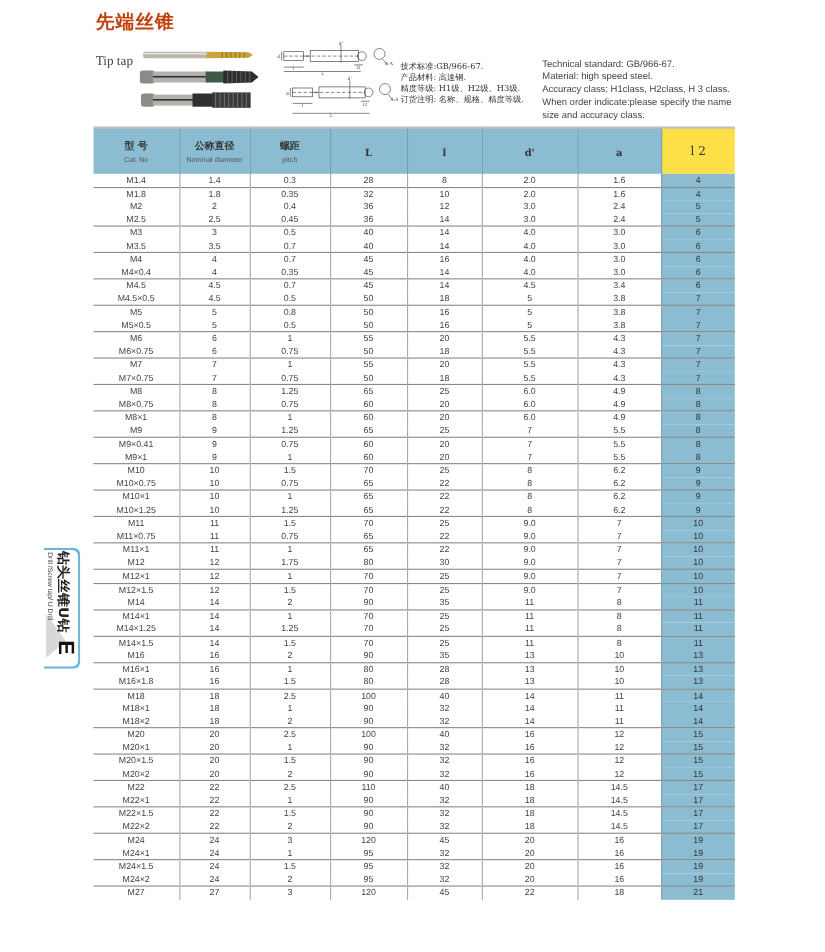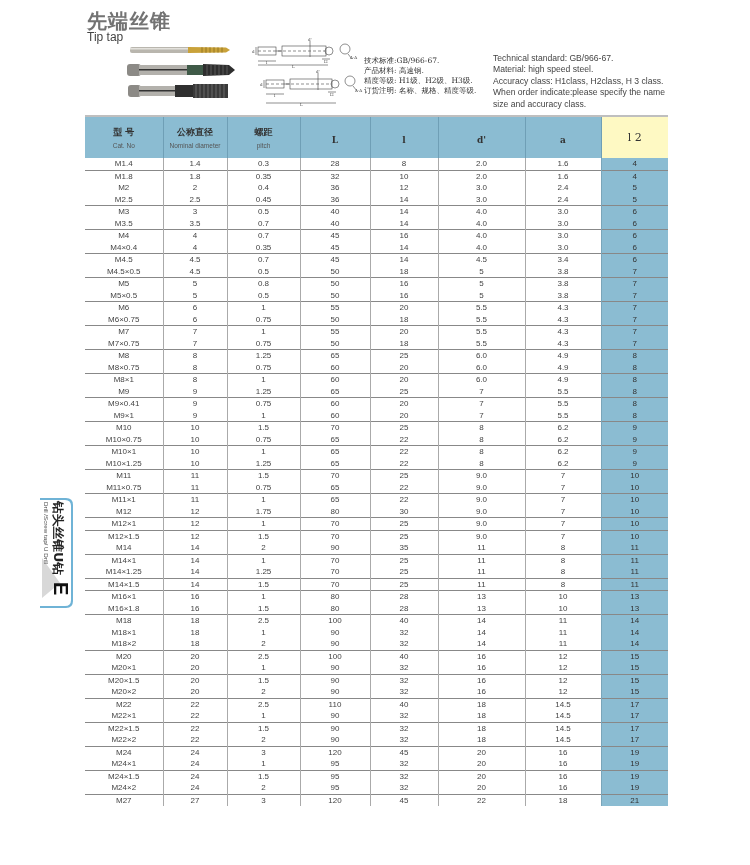--- a/index.html
+++ b/index.html
@@ -1,27 +1,27 @@
 <!DOCTYPE html>
 <html><head>
 <meta charset="utf-8">
 <style>
   html, body { margin:0; padding:0; background:#ffffff; }
   body { width:750px; height:865px; position:relative; overflow:hidden; font-family:"Liberation Sans", sans-serif; color:#333; }
-  .title-cn { position:absolute; left:87px; top:8px; font-size:20px; font-weight:bold; color:#737373; font-family:Liberation Serif, serif; letter-spacing:1px; }
-  .title-en { position:absolute; left:87px; top:30px; font-size:12px; color:#444; font-family:Liberation Sans, sans-serif; }
+  .title-cn { position:absolute; left:87px; top:8px; font-size:17px; font-weight:bold; color:#c2410c; font-family:Liberation Serif, serif; letter-spacing:1px; }
+  .title-en { position:absolute; left:87px; top:48px; font-size:12px; color:#444; font-family:Liberation Serif, serif; }
   .product { position:absolute; }
   .diagram { position:absolute; }
   .spec-cn { position:absolute; left:364px; top:56px; font-size:7.5px; line-height:10px; color:#333; font-family:"DejaVu Serif", serif; }
   .spec-en { position:absolute; left:493px; top:53px; font-size:8.6px; line-height:11.4px; color:#444; font-family:"Liberation Sans", sans-serif; }
   .side-tab { position:absolute; left:40px; top:498px; width:33px; height:110px; }
   table.spec { position:absolute; left:85px; top:115px; border-collapse:collapse; table-layout:fixed; width:583px; }
   table.spec th { background:#8bbcd2; height:41px; padding:0; border-left:1px solid #6f9fb6; vertical-align:middle; font-weight:normal; color:#333; }
   table.spec th:first-child { border-left:none; }
-  table.spec th.l2 { background:#fef9c3; border-left:1px solid #6f9fb6; font-size:11px; font-family:"DejaVu Serif", serif; color:#333; }
+  table.spec th.l2 { background:#fde047; border-left:1px solid #6f9fb6; font-size:11px; font-family:"DejaVu Serif", serif; color:#333; }
   table.spec thead tr { border-top:2px solid #bfbfbf; }
   .th-cn { display:block; font-size:9px; font-weight:bold; font-family:"DejaVu Serif", serif; color:#333; }
   .th-en { display:block; font-size:6.5px; margin-top:3px; color:#555; }
   .th-single { font-size:9px; font-weight:bold; font-family:"DejaVu Serif", serif; }
   table.spec td { height:11.5px; padding:0; font-size:8px; line-height:11px; text-align:center; color:#444; border-left:1px solid #aaa; white-space:nowrap; }
   table.spec td:first-child { border-left:none; }
   table.spec td.l2c { background:#8bbcd2; border-left:1px solid #7aa5b9; color:#333; }
   table.spec tbody tr.pair-start td { border-top:1.5px solid #888; }
 </style>
 </head>
@@ -529,20 +529,30 @@
       <tr class="pair-start">
         <td>M14×1.5</td>
         <td>14</td>
         <td>1.5</td>
         <td>70</td>
         <td>25</td>
         <td>11</td>
         <td>8</td>
         <td class="l2c">11</td>
       </tr>
+      <tr>
+        <td>M16</td>
+        <td>16</td>
+        <td>2</td>
+        <td>90</td>
+        <td>35</td>
+        <td>13</td>
+        <td>10</td>
+        <td class="l2c">13</td>
+      </tr>
       <tr class="pair-start">
         <td>M16×1</td>
         <td>16</td>
         <td>1</td>
         <td>80</td>
         <td>28</td>
         <td>13</td>
         <td>10</td>
         <td class="l2c">13</td>
       </tr>

